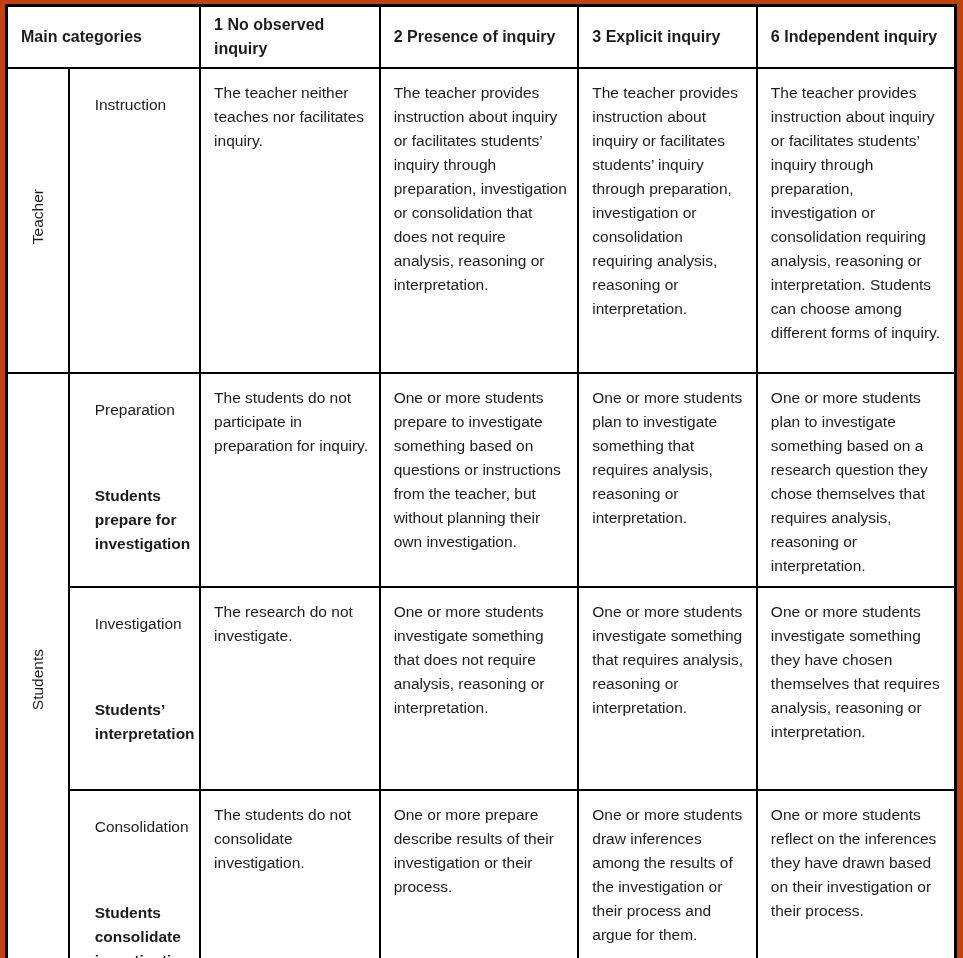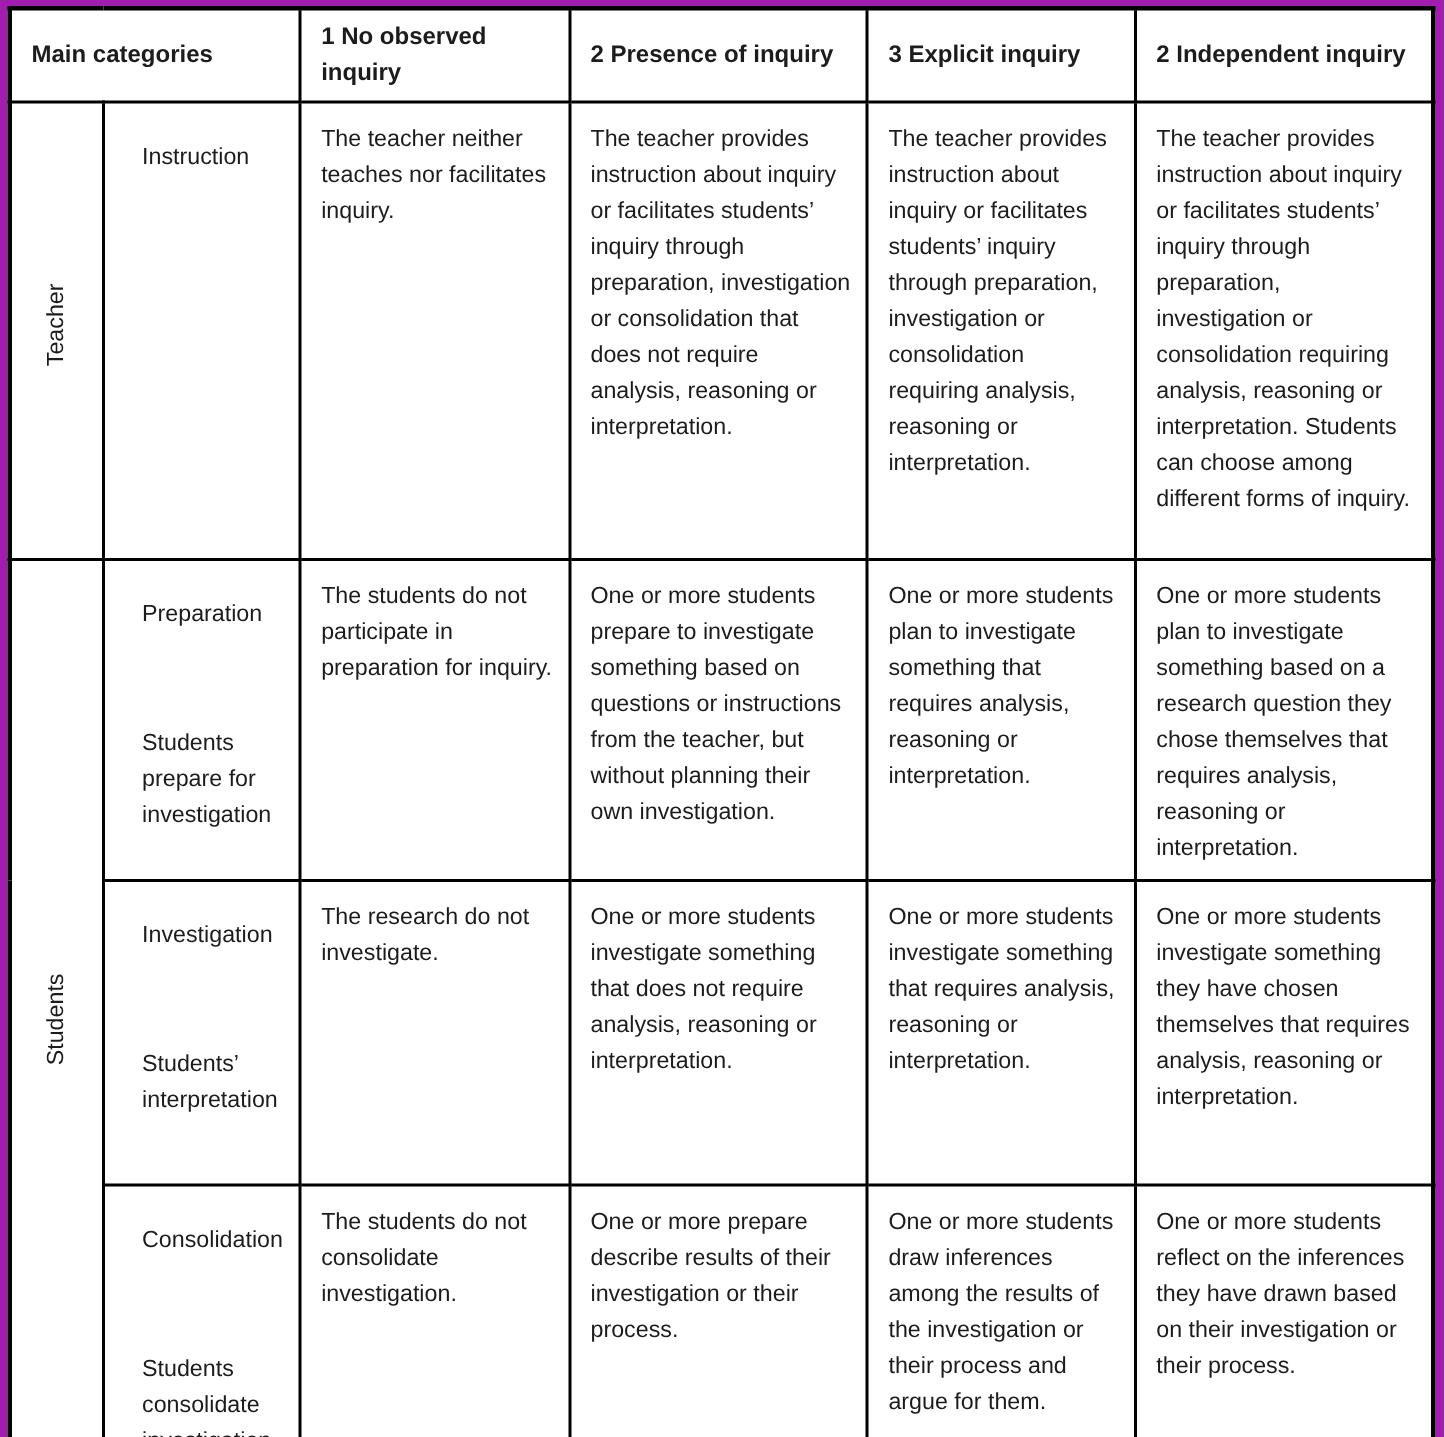--- a/index.html
+++ b/index.html
@@ -5,21 +5,21 @@
   html, body {
     margin: 0;
     padding: 0;
     background: #ffffff;
   }
   .page {
     width: 963px;
     height: 958px;
     box-sizing: border-box;
     padding: 4px 5px;
-    background: #a21caf;
+    background: #c2410c;
     font-family: "Liberation Sans", "DejaVu Sans", sans-serif;
     color: #1c1c1c;
   }
   table.rubric {
     border-collapse: collapse;
     table-layout: fixed;
     width: 952px;
     height: 948px;
     background: #ffffff;
   }
@@ -56,20 +56,21 @@
     writing-mode: vertical-rl;
     transform: rotate(180deg);
     white-space: nowrap;
     font-size: 15.5px;
   }
   td p {
     margin: 12px;
   }
   td p.subcat {
     margin-top: 62px;
+    font-weight: bold;
   }
 </style>
 </head>
 <body>
 
 <div class="page">
   <table class="rubric">
     <colgroup>
       <col style="width:62px">
       <col style="width:131px">
@@ -78,21 +79,21 @@
       <col style="width:178px">
       <col style="width:198px">
     </colgroup>
 
     <tbody>
         <tr style="height:62px">
       <th colspan="2">Main categories</th>
       <th>1 No observed inquiry</th>
       <th>2 Presence of inquiry</th>
       <th>3 Explicit inquiry</th>
-      <th>2 Independent inquiry</th>
+      <th>6 Independent inquiry</th>
     </tr>
 
     <tr style="height:305px">
       <td class="vlabel">
         <span class="vtext">Teacher</span>
       </td>
       <td>
         <p>Instruction</p>
       </td>
       <td>The teacher neither teaches nor facilitates inquiry.</td>

